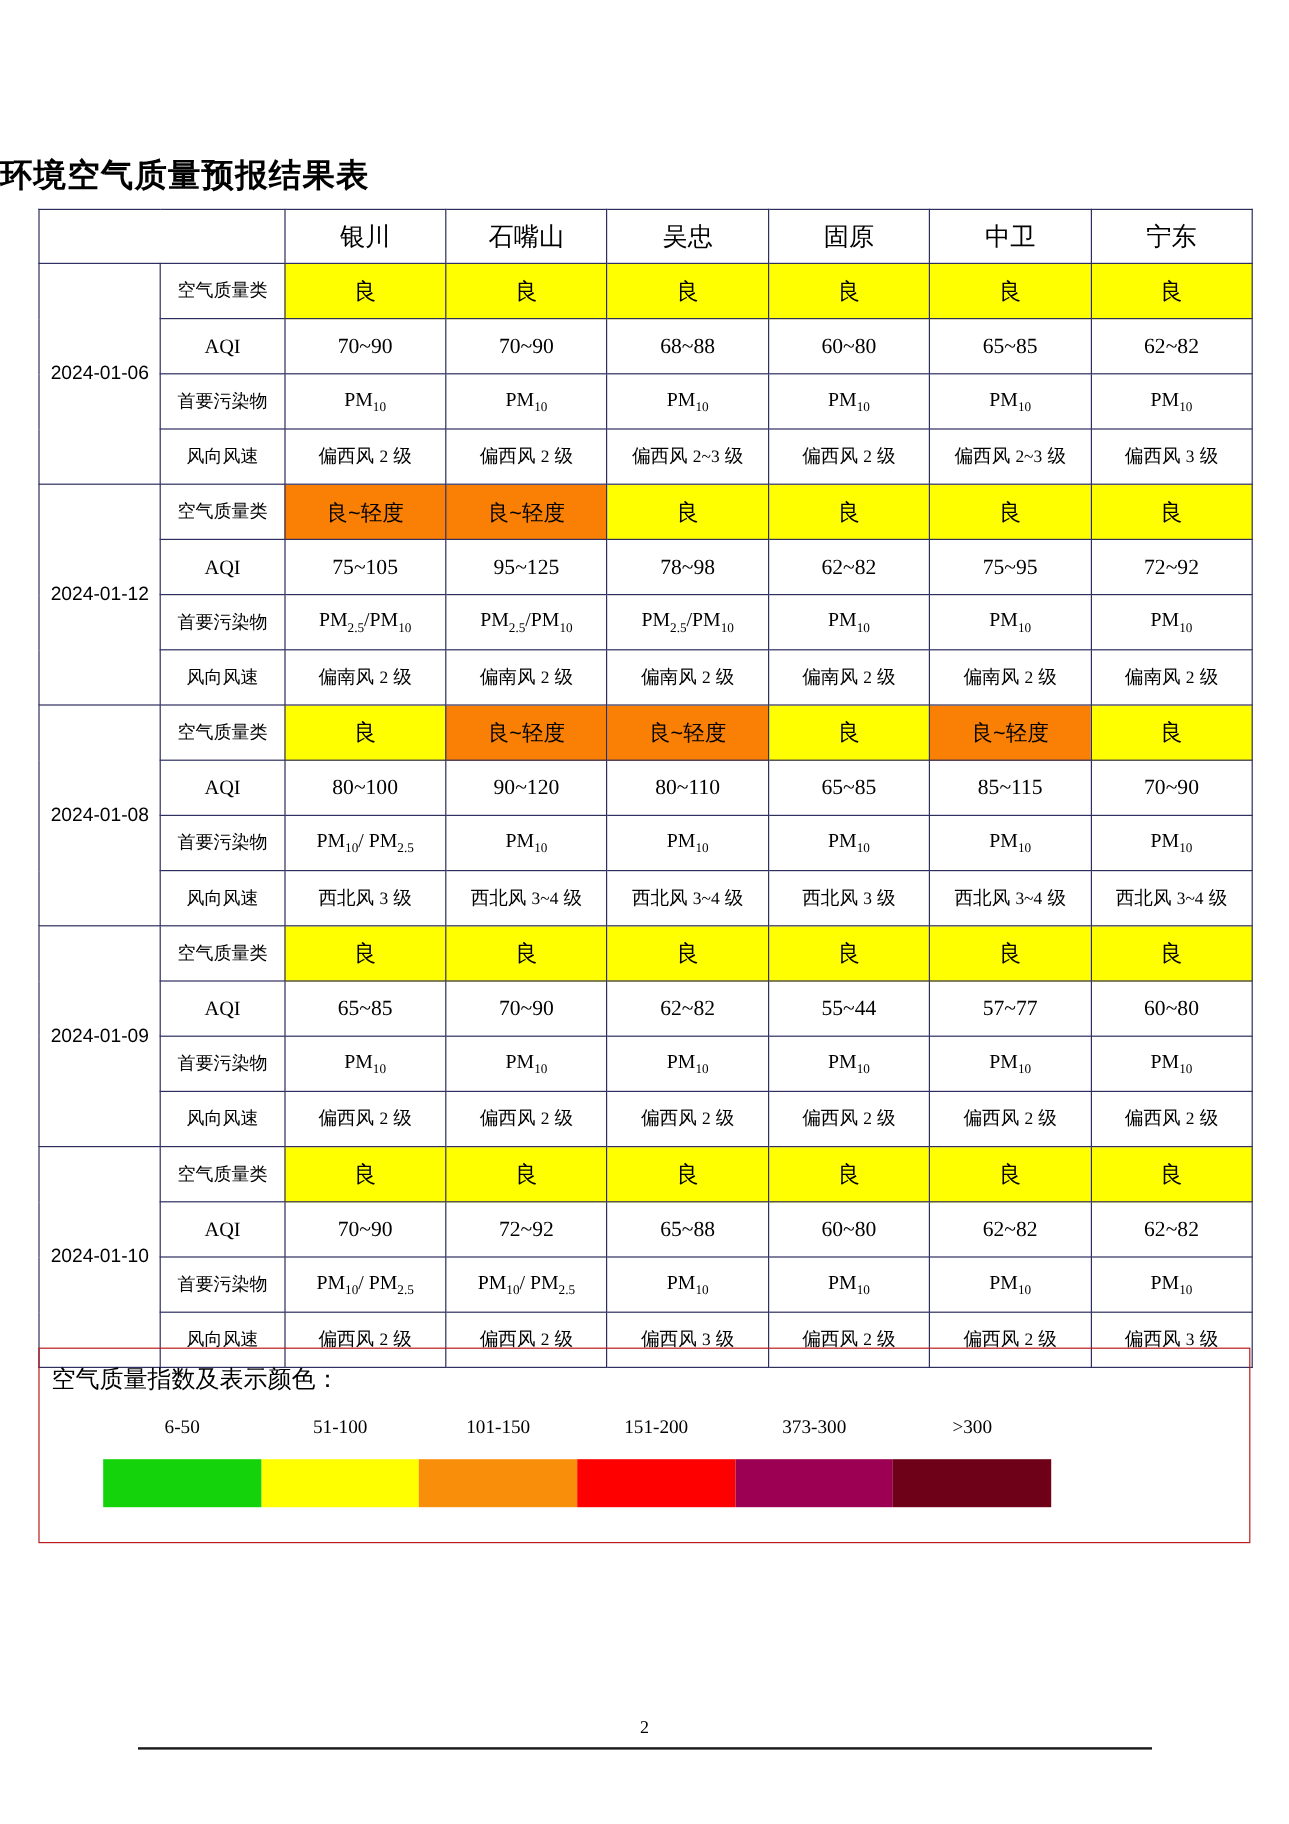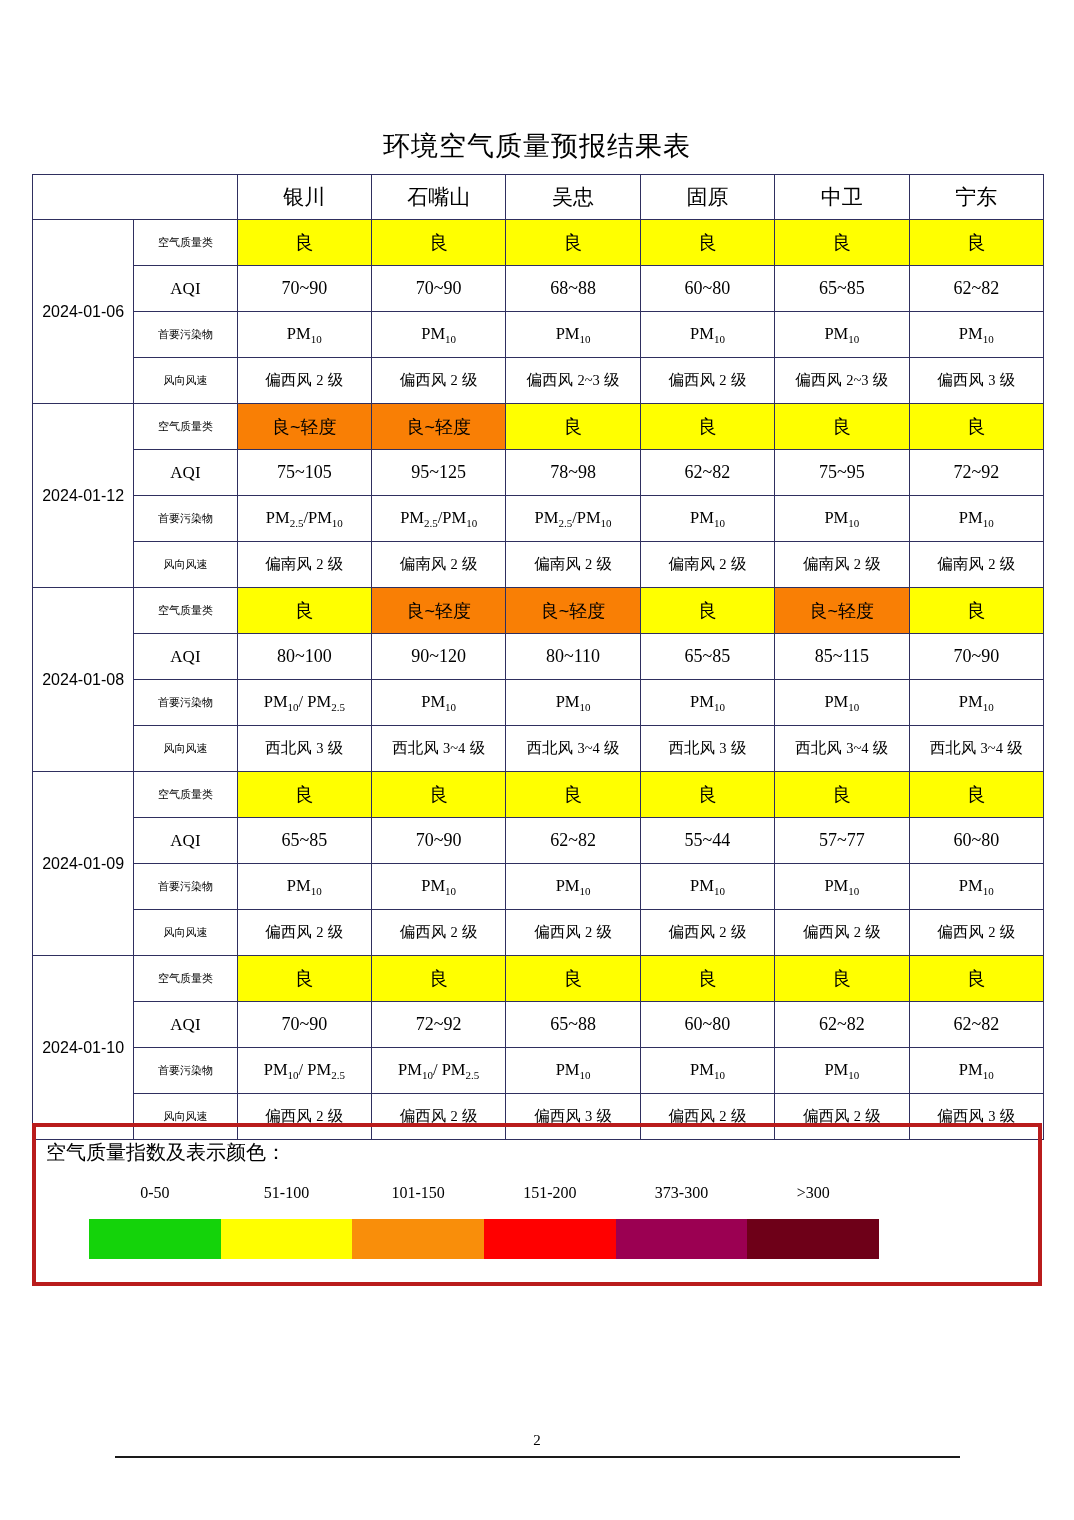--- a/index.html
+++ b/index.html
@@ -22,23 +22,23 @@
     width: 1074px;
     height: 1520px;
   }
 
   
   .doc-title {
     position: absolute;
     left: 0;
     top: 128px;
     width: 1074px;
-    text-align: center;
+    text-align: left;
     font-size: 27px;
-    font-weight: normal;
+    font-weight: bold;
     letter-spacing: 1px;
     font-family: "Liberation Serif", "DejaVu Serif", serif;
   }
 
   
   .fc-table {
     position: absolute;
     left: 32px;
     top: 174px;
     width: 1012px;
@@ -64,21 +64,21 @@
     font-size: 21px;
     font-family: "Liberation Sans", "DejaVu Sans", sans-serif;
   }
 
   .date-cell {
     font-size: 16px;
     font-family: Liberation Sans, sans-serif;
   }
 
   .row-label {
-    font-size: 11px;
+    font-size: 15px;
     font-family: Liberation Mono, monospace;
     height: 45px;
   }
   .row-label.serif {
     font-family: "Liberation Serif", "DejaVu Serif", serif;
     font-size: 17px;
   }
 
   td.cat {
     height: 45px;
@@ -111,21 +111,21 @@
     font-size: 14.5px;
   }
 
   
   .legend-box {
     position: absolute;
     left: 32px;
     top: 1123px;
     width: 1010px;
     height: 163px;
-    border: 4px solid #b91c1c;
+    border: 1px solid #b91c1c;
     box-sizing: border-box;
   }
   .legend-title {
     position: absolute;
     left: 10px;
     top: 12px;
     font-size: 20px;
     font-family: "Liberation Sans", "DejaVu Sans", sans-serif;
   }
   .legend-labels {
@@ -399,21 +399,21 @@
           <td class="wind">偏西风 <span class="num">2</span> 级</td>
           <td class="wind">偏西风 <span class="num">2</span> 级</td>
           <td class="wind">偏西风 <span class="num">3</span> 级</td>
         </tr>
       </tbody>
   </table>
 
   <div class="legend-box">
     <div class="legend-title">空气质量指数及表示颜色：</div>
     <div class="legend-labels" id="legend-labels">
-        <span>0-50</span>
+        <span>6-50</span>
         <span>51-100</span>
         <span>101-150</span>
         <span>151-200</span>
         <span>373-300</span>
         <span>&gt;300</span>
       </div>
     <div class="legend-bar" id="legend-bar">
         <i style="background: rgb(20, 211, 10);"></i>
         <i style="background: rgb(255, 255, 0);"></i>
         <i style="background: rgb(249, 142, 10);"></i>

